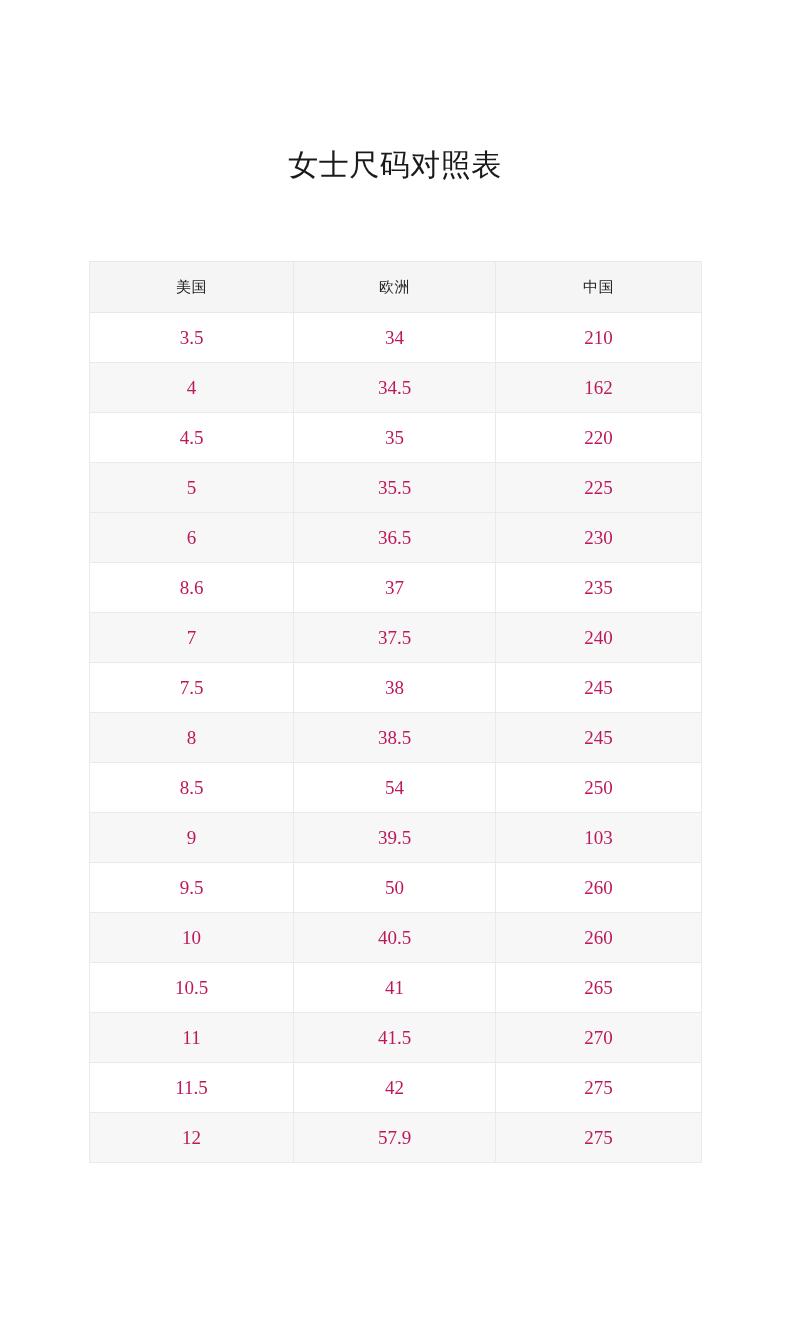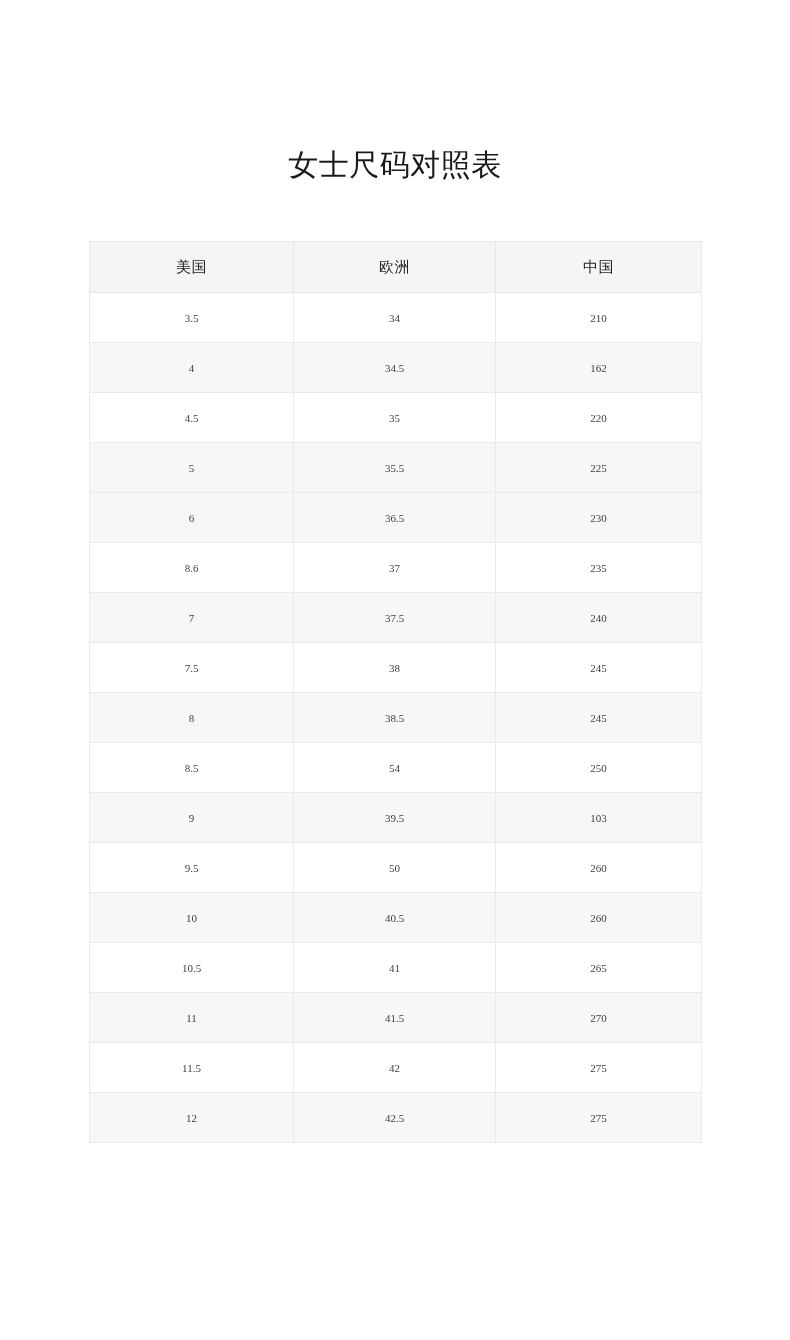--- a/index.html
+++ b/index.html
@@ -32,21 +32,21 @@
     font-family: "Liberation Sans", "DejaVu Sans", sans-serif;
     font-size: 30px;
     font-weight: 400;
     line-height: 42px;
     color: #1a1a1a;
     letter-spacing: 0.5px;
   }
 
   .size-table-wrap {
     position: absolute;
-    top: 241px;
+    top: 261px;
     left: 89px;
     width: 612px;
   }
 
   table.size-table {
     width: 612px;
     border-collapse: collapse;
     table-layout: fixed;
     background: #ffffff;
   }
@@ -66,23 +66,23 @@
     text-align: center;
     vertical-align: middle;
     padding: 0;
     letter-spacing: 0.5px;
   }
 
   table.size-table tbody td {
     height: 49px;
     border: 1px solid #eaeaea;
     font-family: "Liberation Serif", "DejaVu Serif", serif;
-    font-size: 11px;
+    font-size: 19px;
     font-weight: 400;
-    color: #404040;
+    color: #be185d;
     text-align: center;
     vertical-align: middle;
     padding: 0;
     background: #ffffff;
   }
 
   table.size-table tbody tr.alt td {
     background: #f7f7f7;
   }
 </style>
@@ -183,20 +183,20 @@
             <td>41.5</td>
             <td>270</td>
           </tr>
           <tr>
             <td>11.5</td>
             <td>42</td>
             <td>275</td>
           </tr>
           <tr class="alt">
             <td>12</td>
-            <td>42.5</td>
+            <td>57.9</td>
             <td>275</td>
           </tr>
         </tbody>
     </table>
   </div>
 
 </div>
 
 </body></html>

